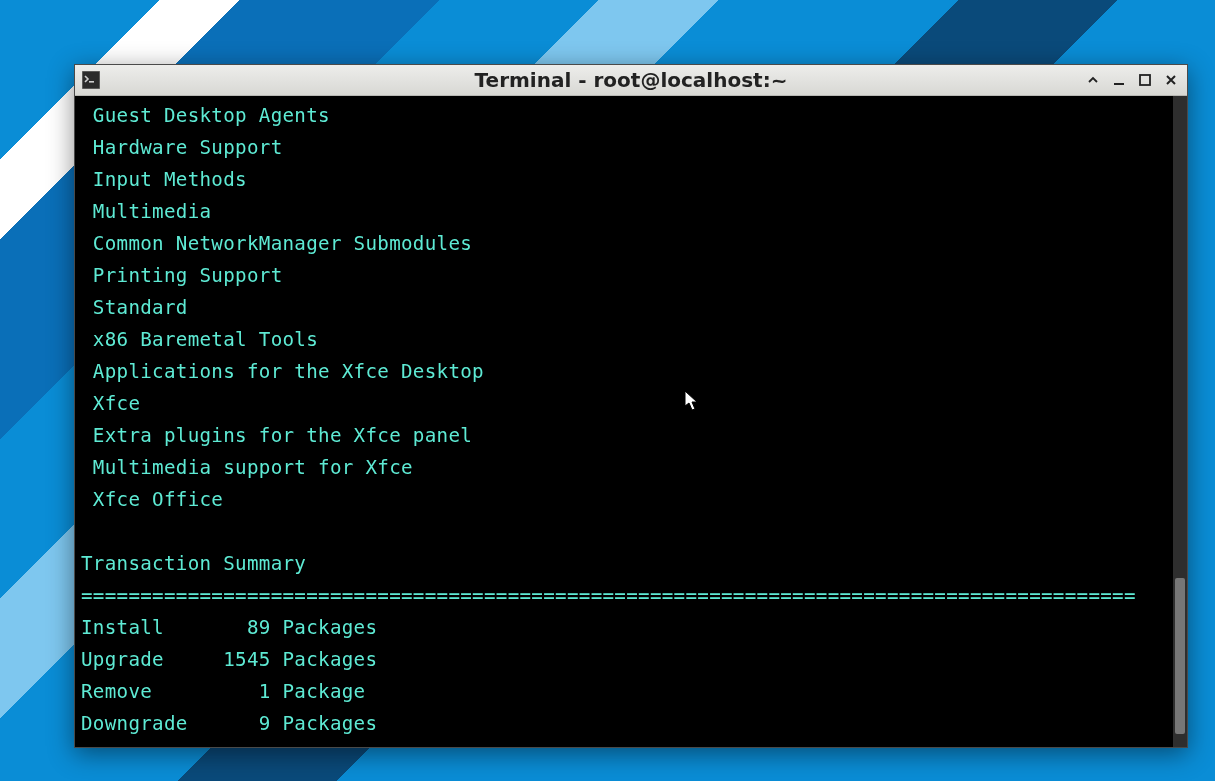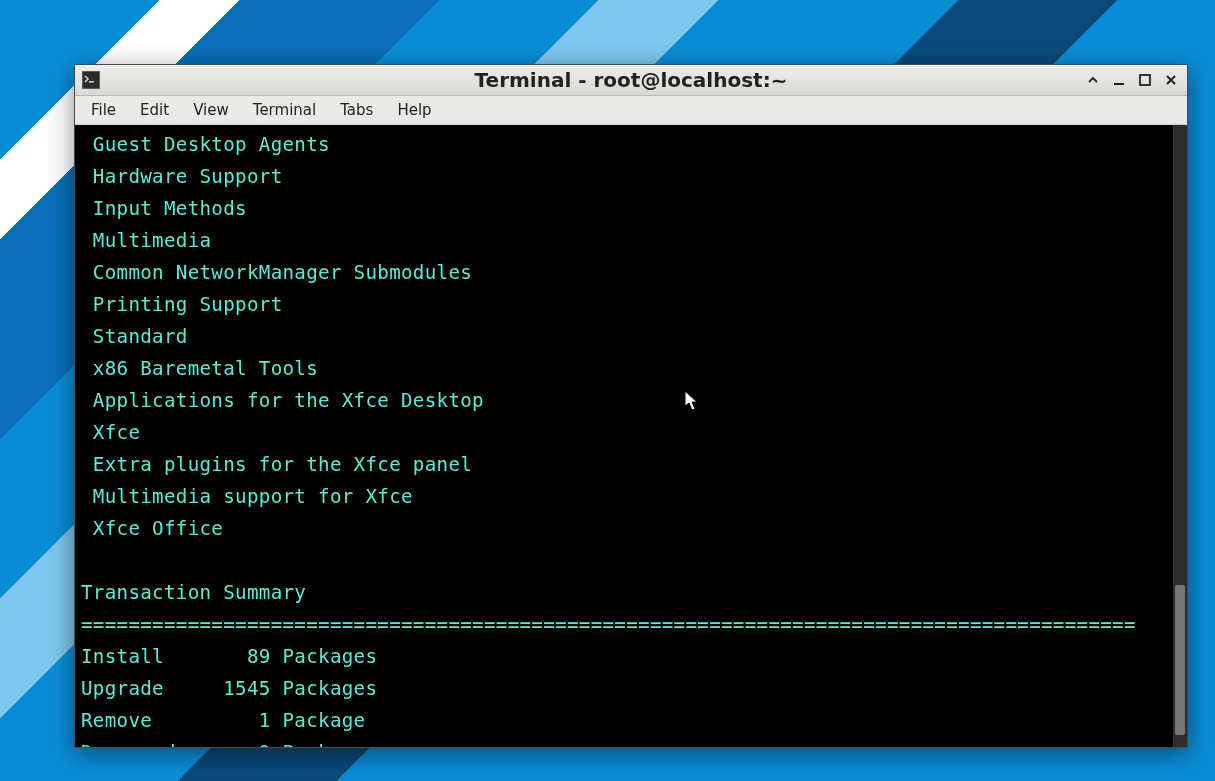--- a/index.html
+++ b/index.html
@@ -131,28 +131,20 @@
           </svg>
       </div>
       <div class="tb-btn">
         <svg width="12" height="12" viewBox="0 0 12 12">
             <path d="M2 2 L10 10 M10 2 L2 10" stroke="#222" stroke-width="2"></path>
           </svg>
       </div>
     </div>
   </div>
 
-  <div class="menubar">
-    <span class="menu-item">File</span>
-    <span class="menu-item">Edit</span>
-    <span class="menu-item">View</span>
-    <span class="menu-item">Terminal</span>
-    <span class="menu-item">Tabs</span>
-    <span class="menu-item">Help</span>
-  </div>
 
   <div class="term-wrap">
     <pre class="term" id="term-pre"> Guest Desktop Agents
  Hardware Support
  Input Methods
  Multimedia
  Common NetworkManager Submodules
  Printing Support
  Standard
  x86 Baremetal Tools

